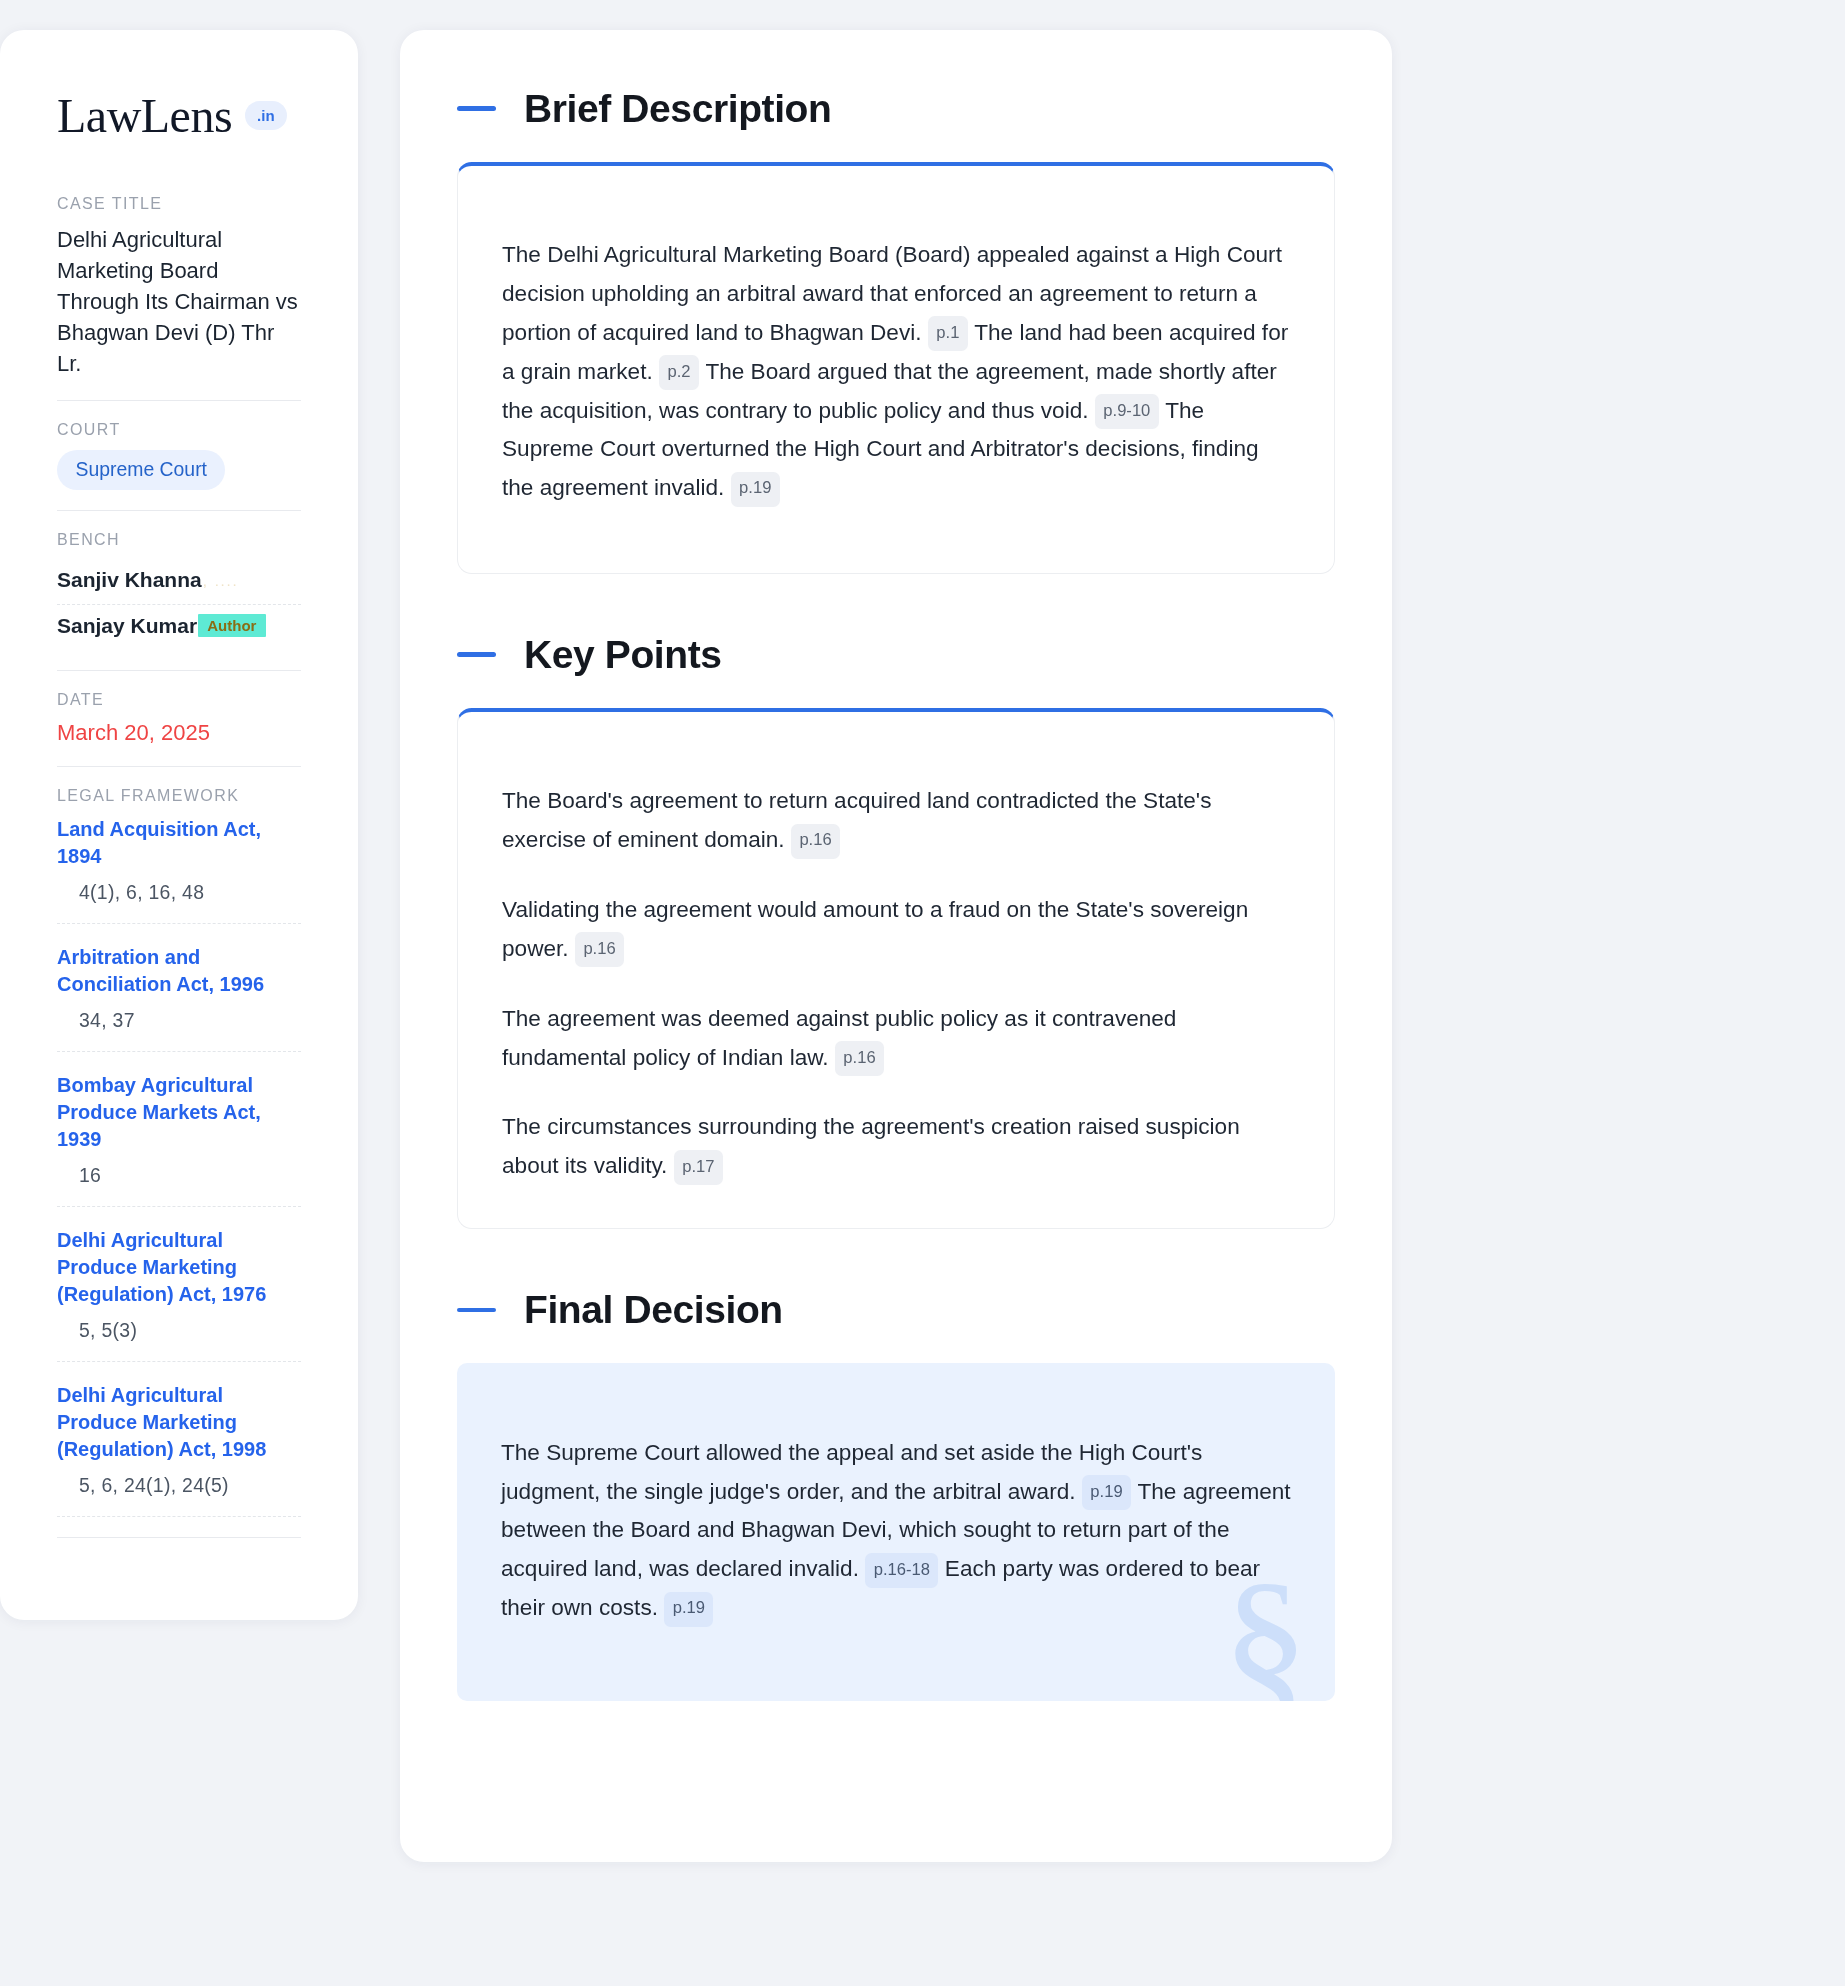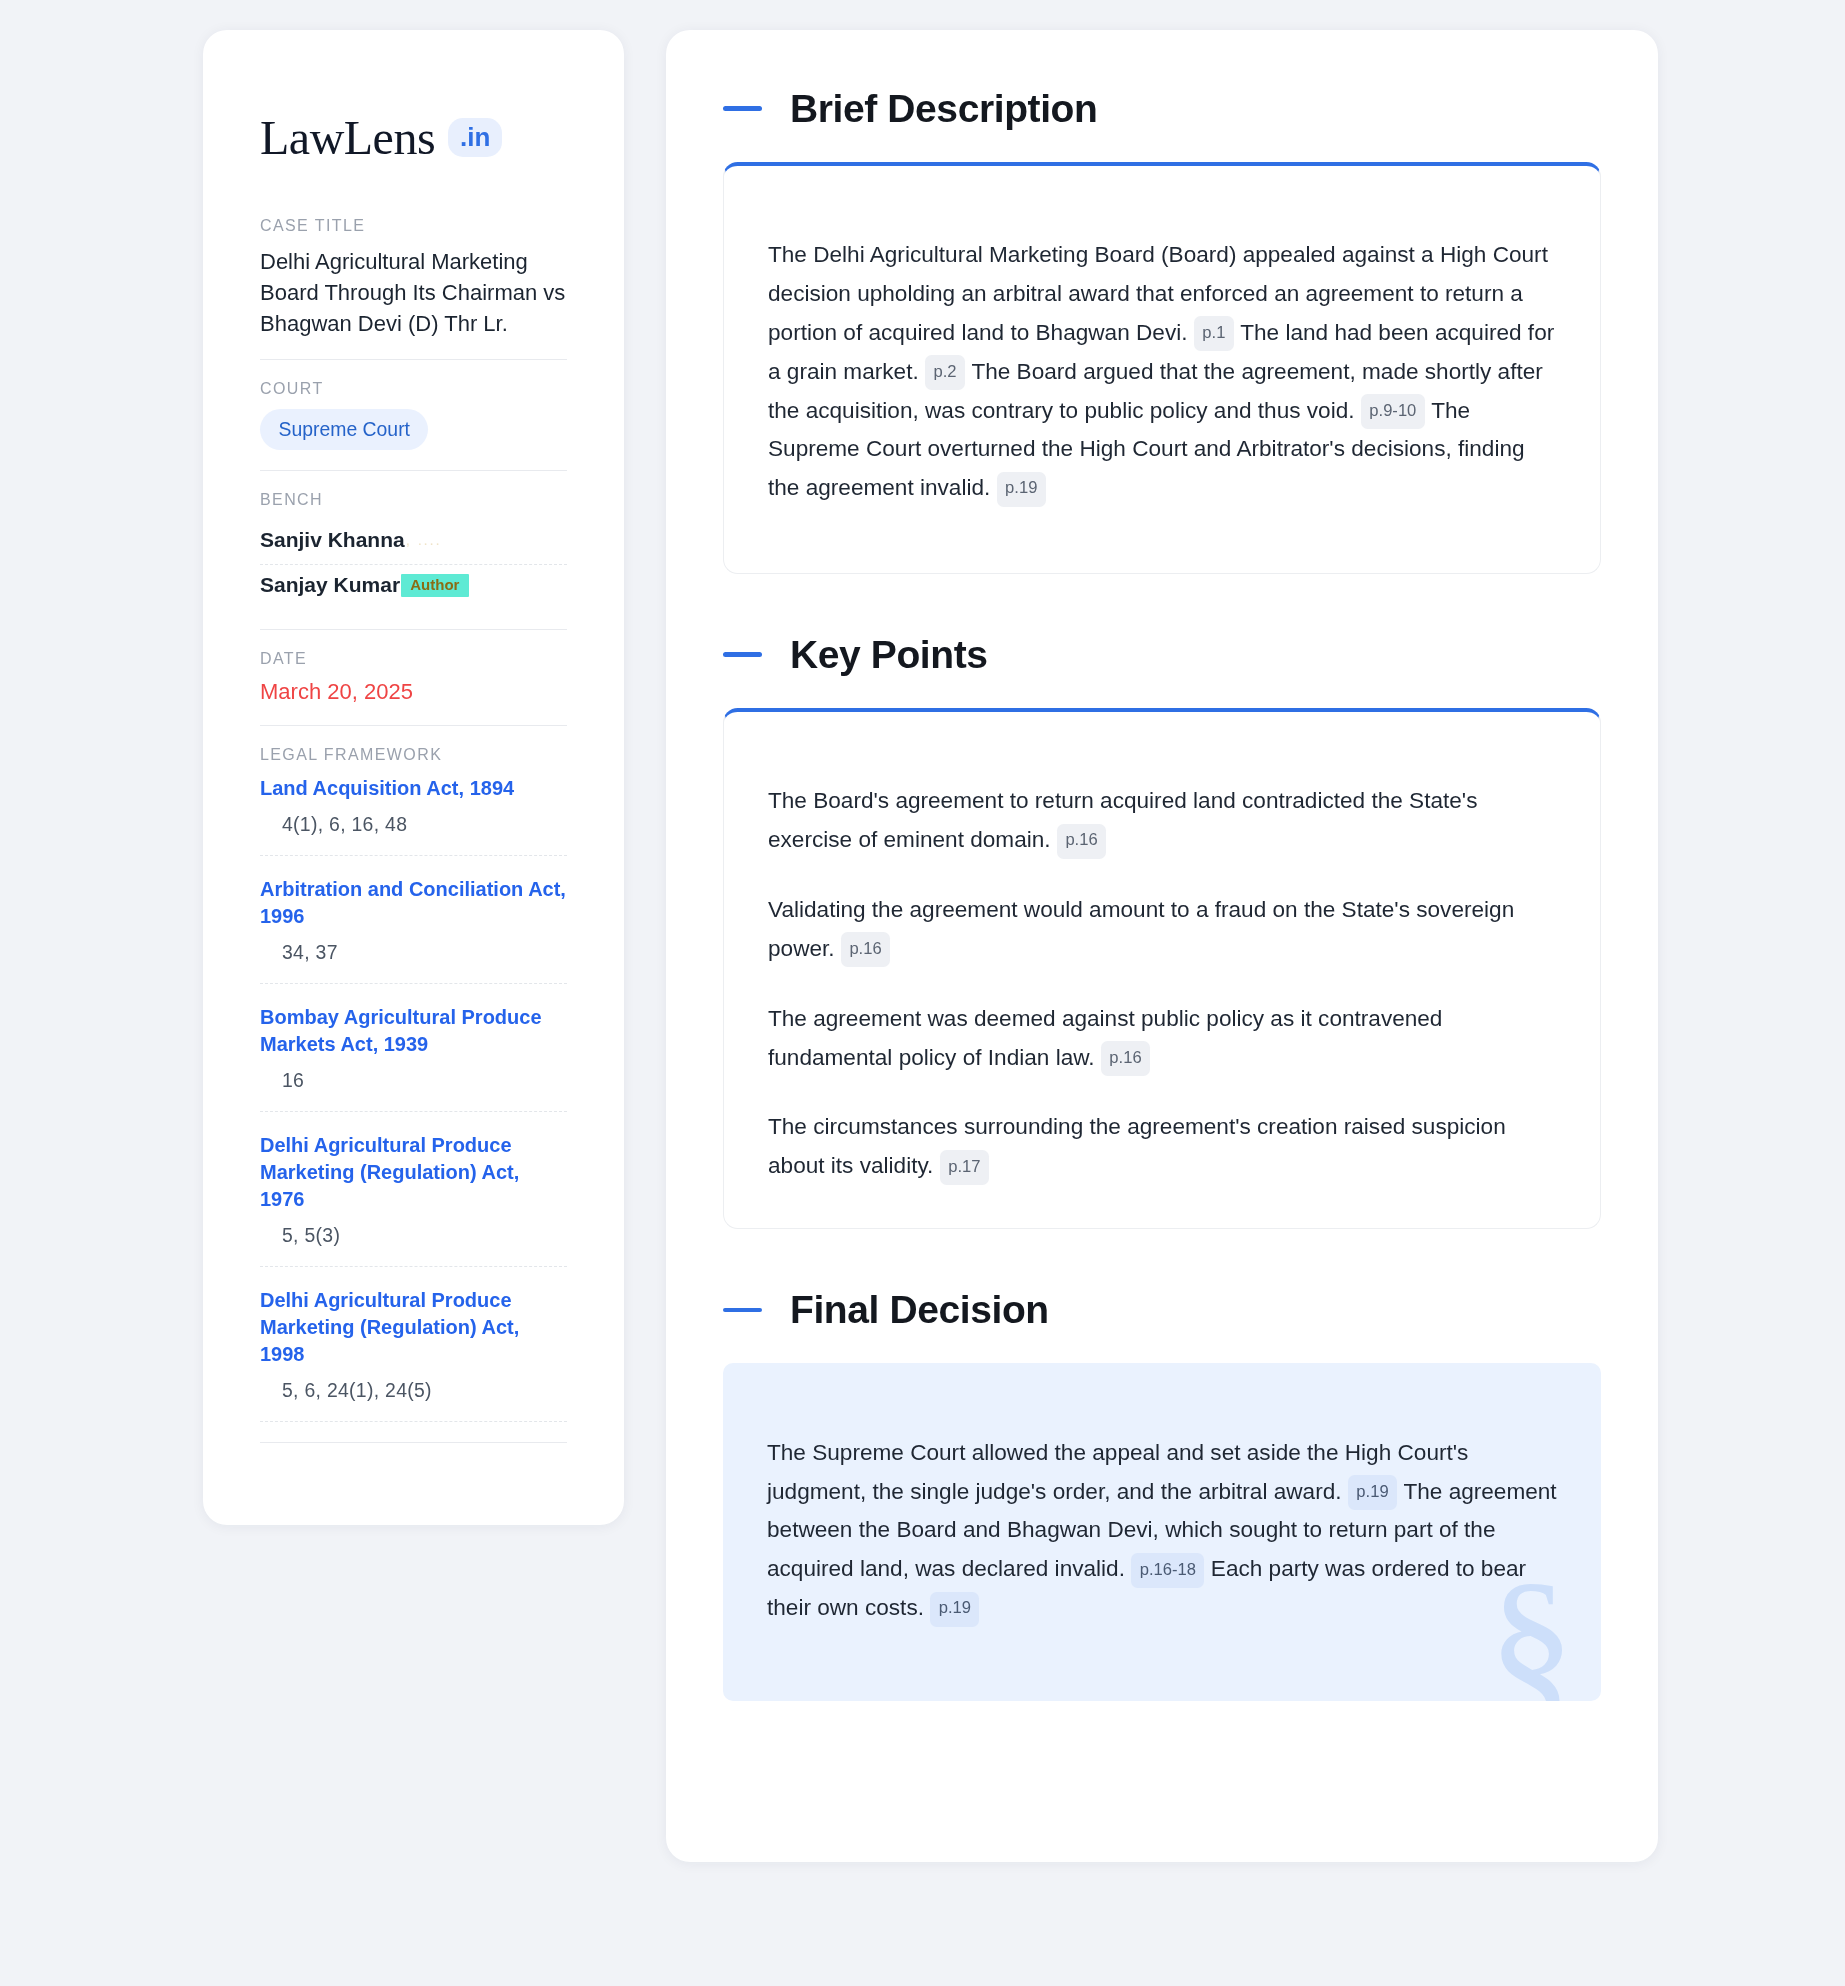--- a/index.html
+++ b/index.html
@@ -15,45 +15,44 @@
   .page {
     width: 1846px;
     min-height: 1986px;
     display: flex;
     align-items: flex-start;
     padding: 29.5px 0 0 0;
   }
 
   
   .sidebar {
-    width: 421px;
-    margin-left: 203px;
+    width: 358px;
     background: #ffffff;
     border-radius: 24px;
     box-shadow: 0 1.8px 13px rgba(25,35,60,0.06);
-    padding: 84px 57px 42px 57px;
+    padding: 62px 57px 42px 57px;
     flex: 0 0 auto;
   }
   .brand {
     display: flex;
     align-items: center;
     gap: 13px;
     margin-bottom: 55px;
   }
   .brand-name {
     font-family: "Liberation Serif", serif;
     font-size: 48px;
     letter-spacing: -0.5px;
     color: #111827;
     line-height: 1;
   }
   .brand-tld {
     background: #e8effd;
     color: #2f6fe4;
-    font-size: 26px;
+    font-size: 15px;
     font-weight: bold;
     padding: 6.5px 12px 7.4px 12px;
     border-radius: 15px;
     line-height: 1;
   }
 
   .meta-block { padding-bottom: 20px; border-bottom: 0.9px solid #e8eaee; margin-bottom: 20px; }
   .meta-block.last { border-bottom: none; }
   .meta-label {
     font-size: 16px;

